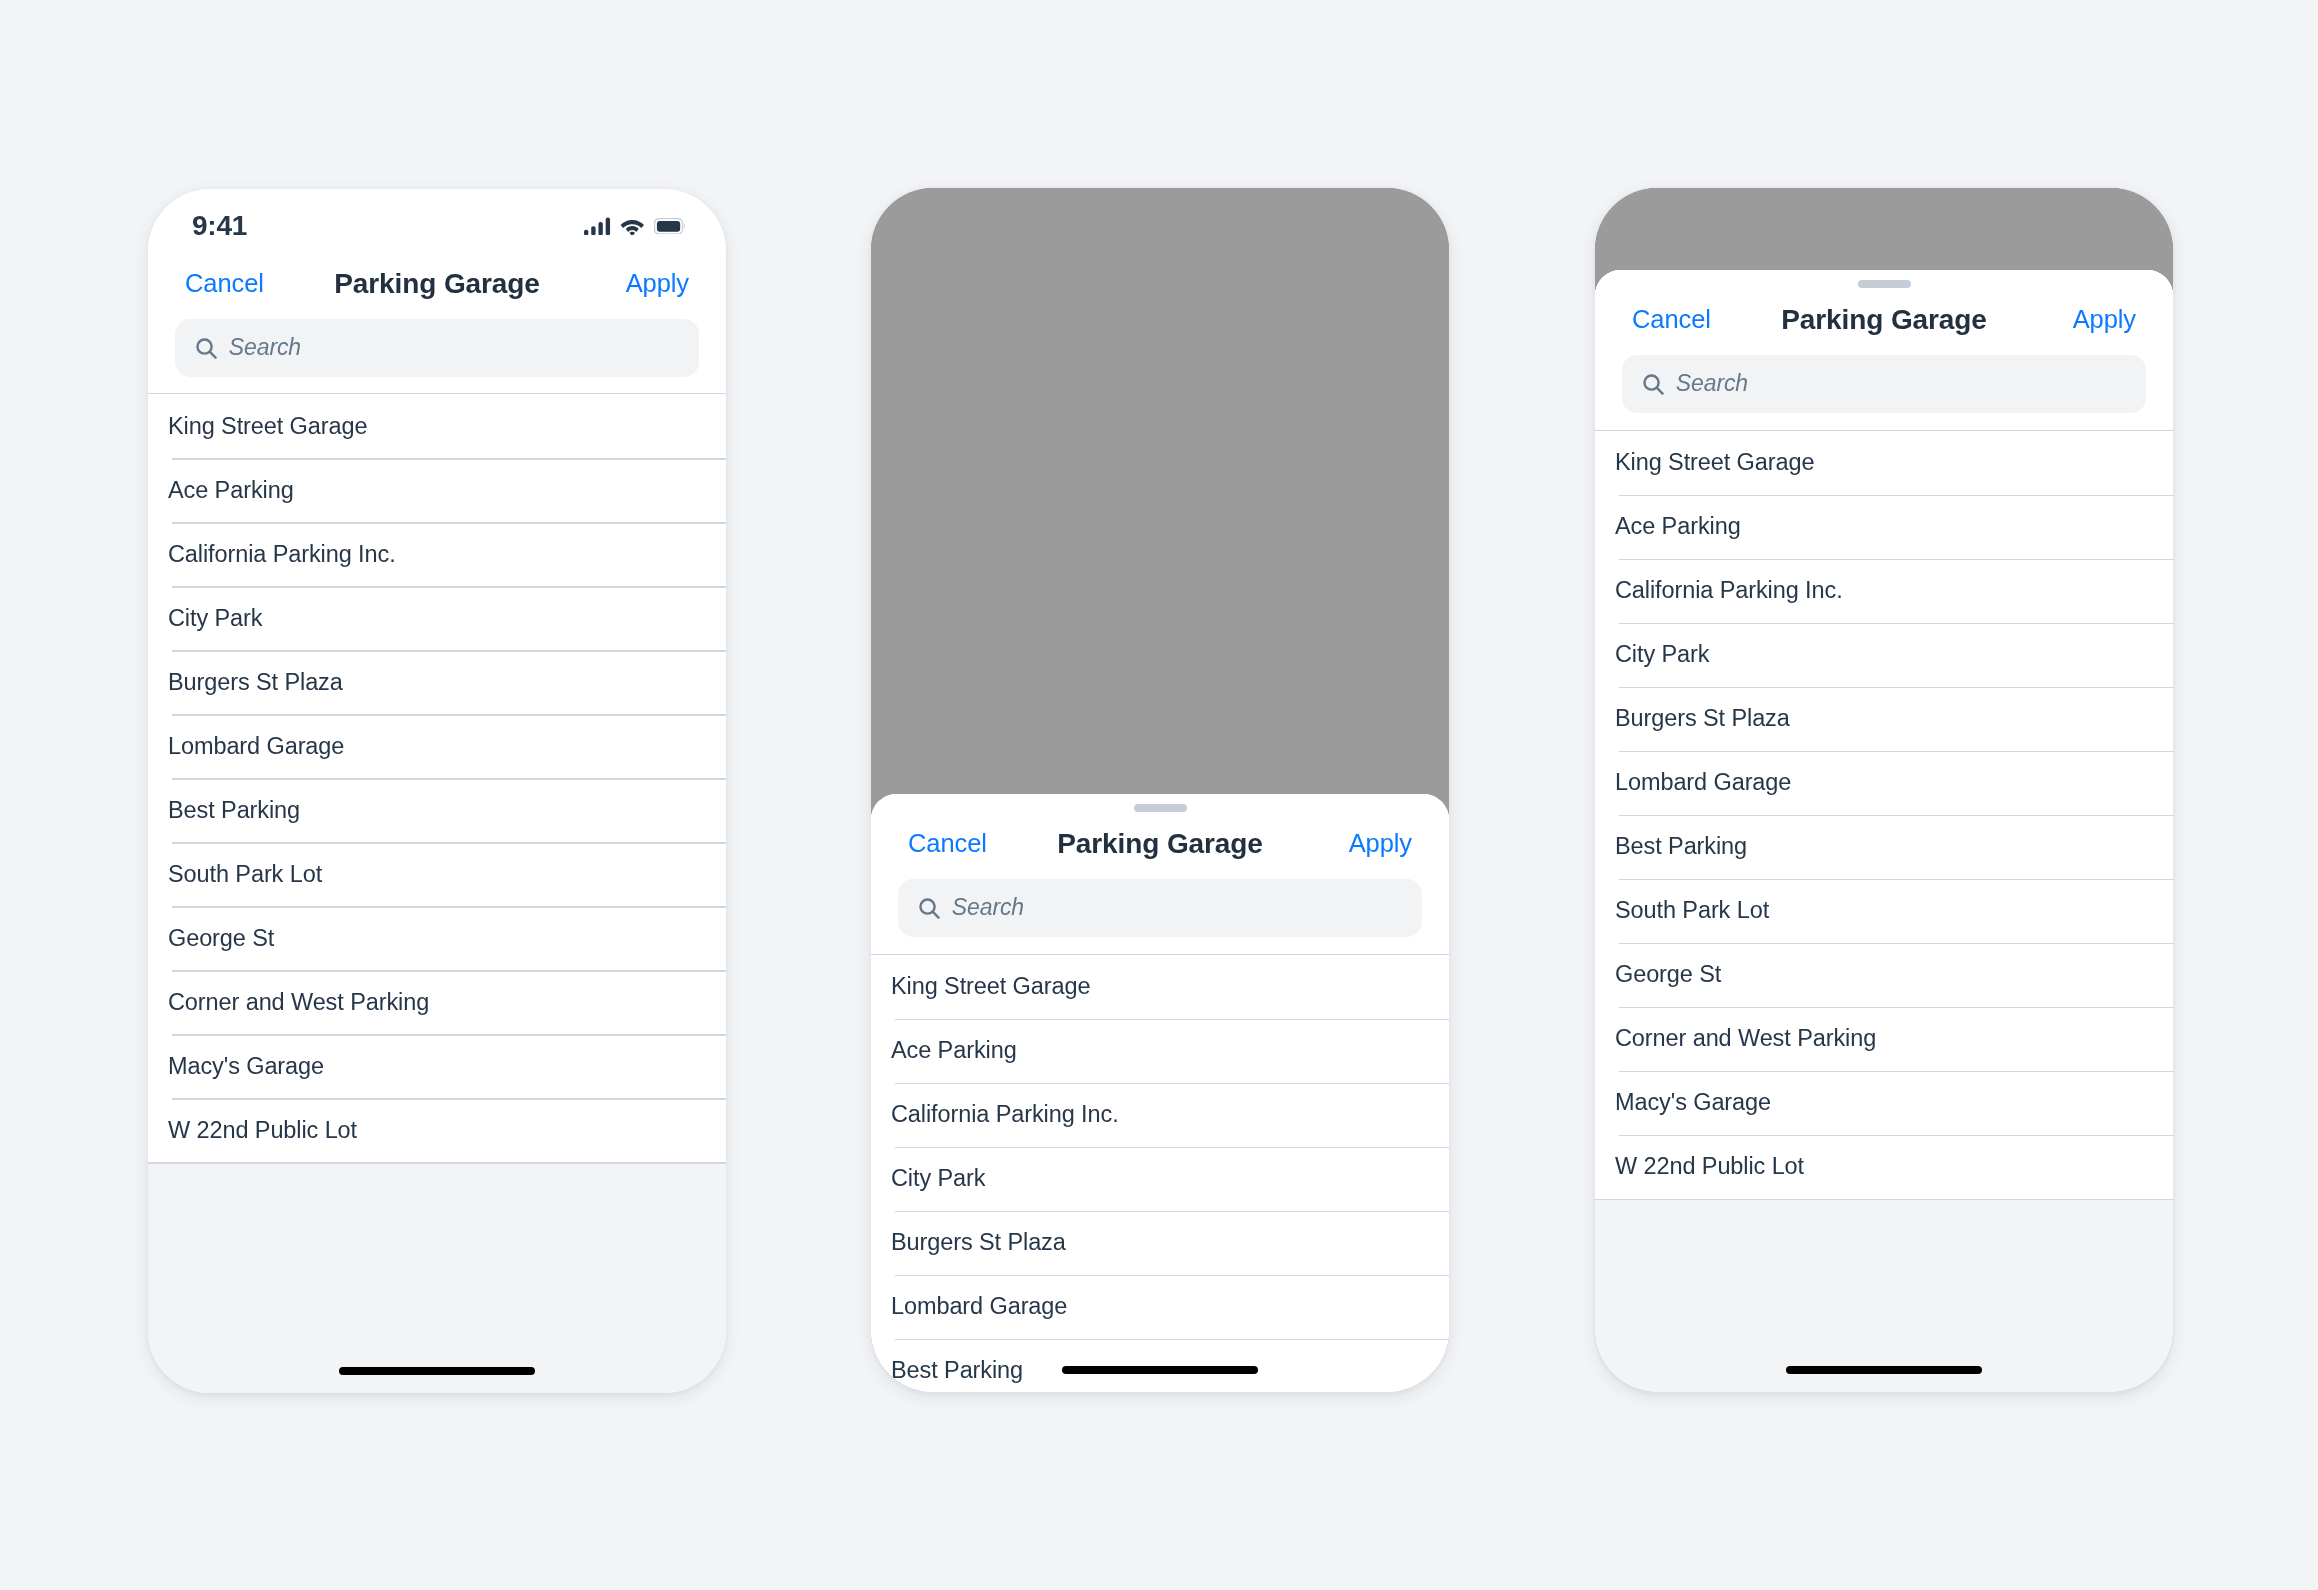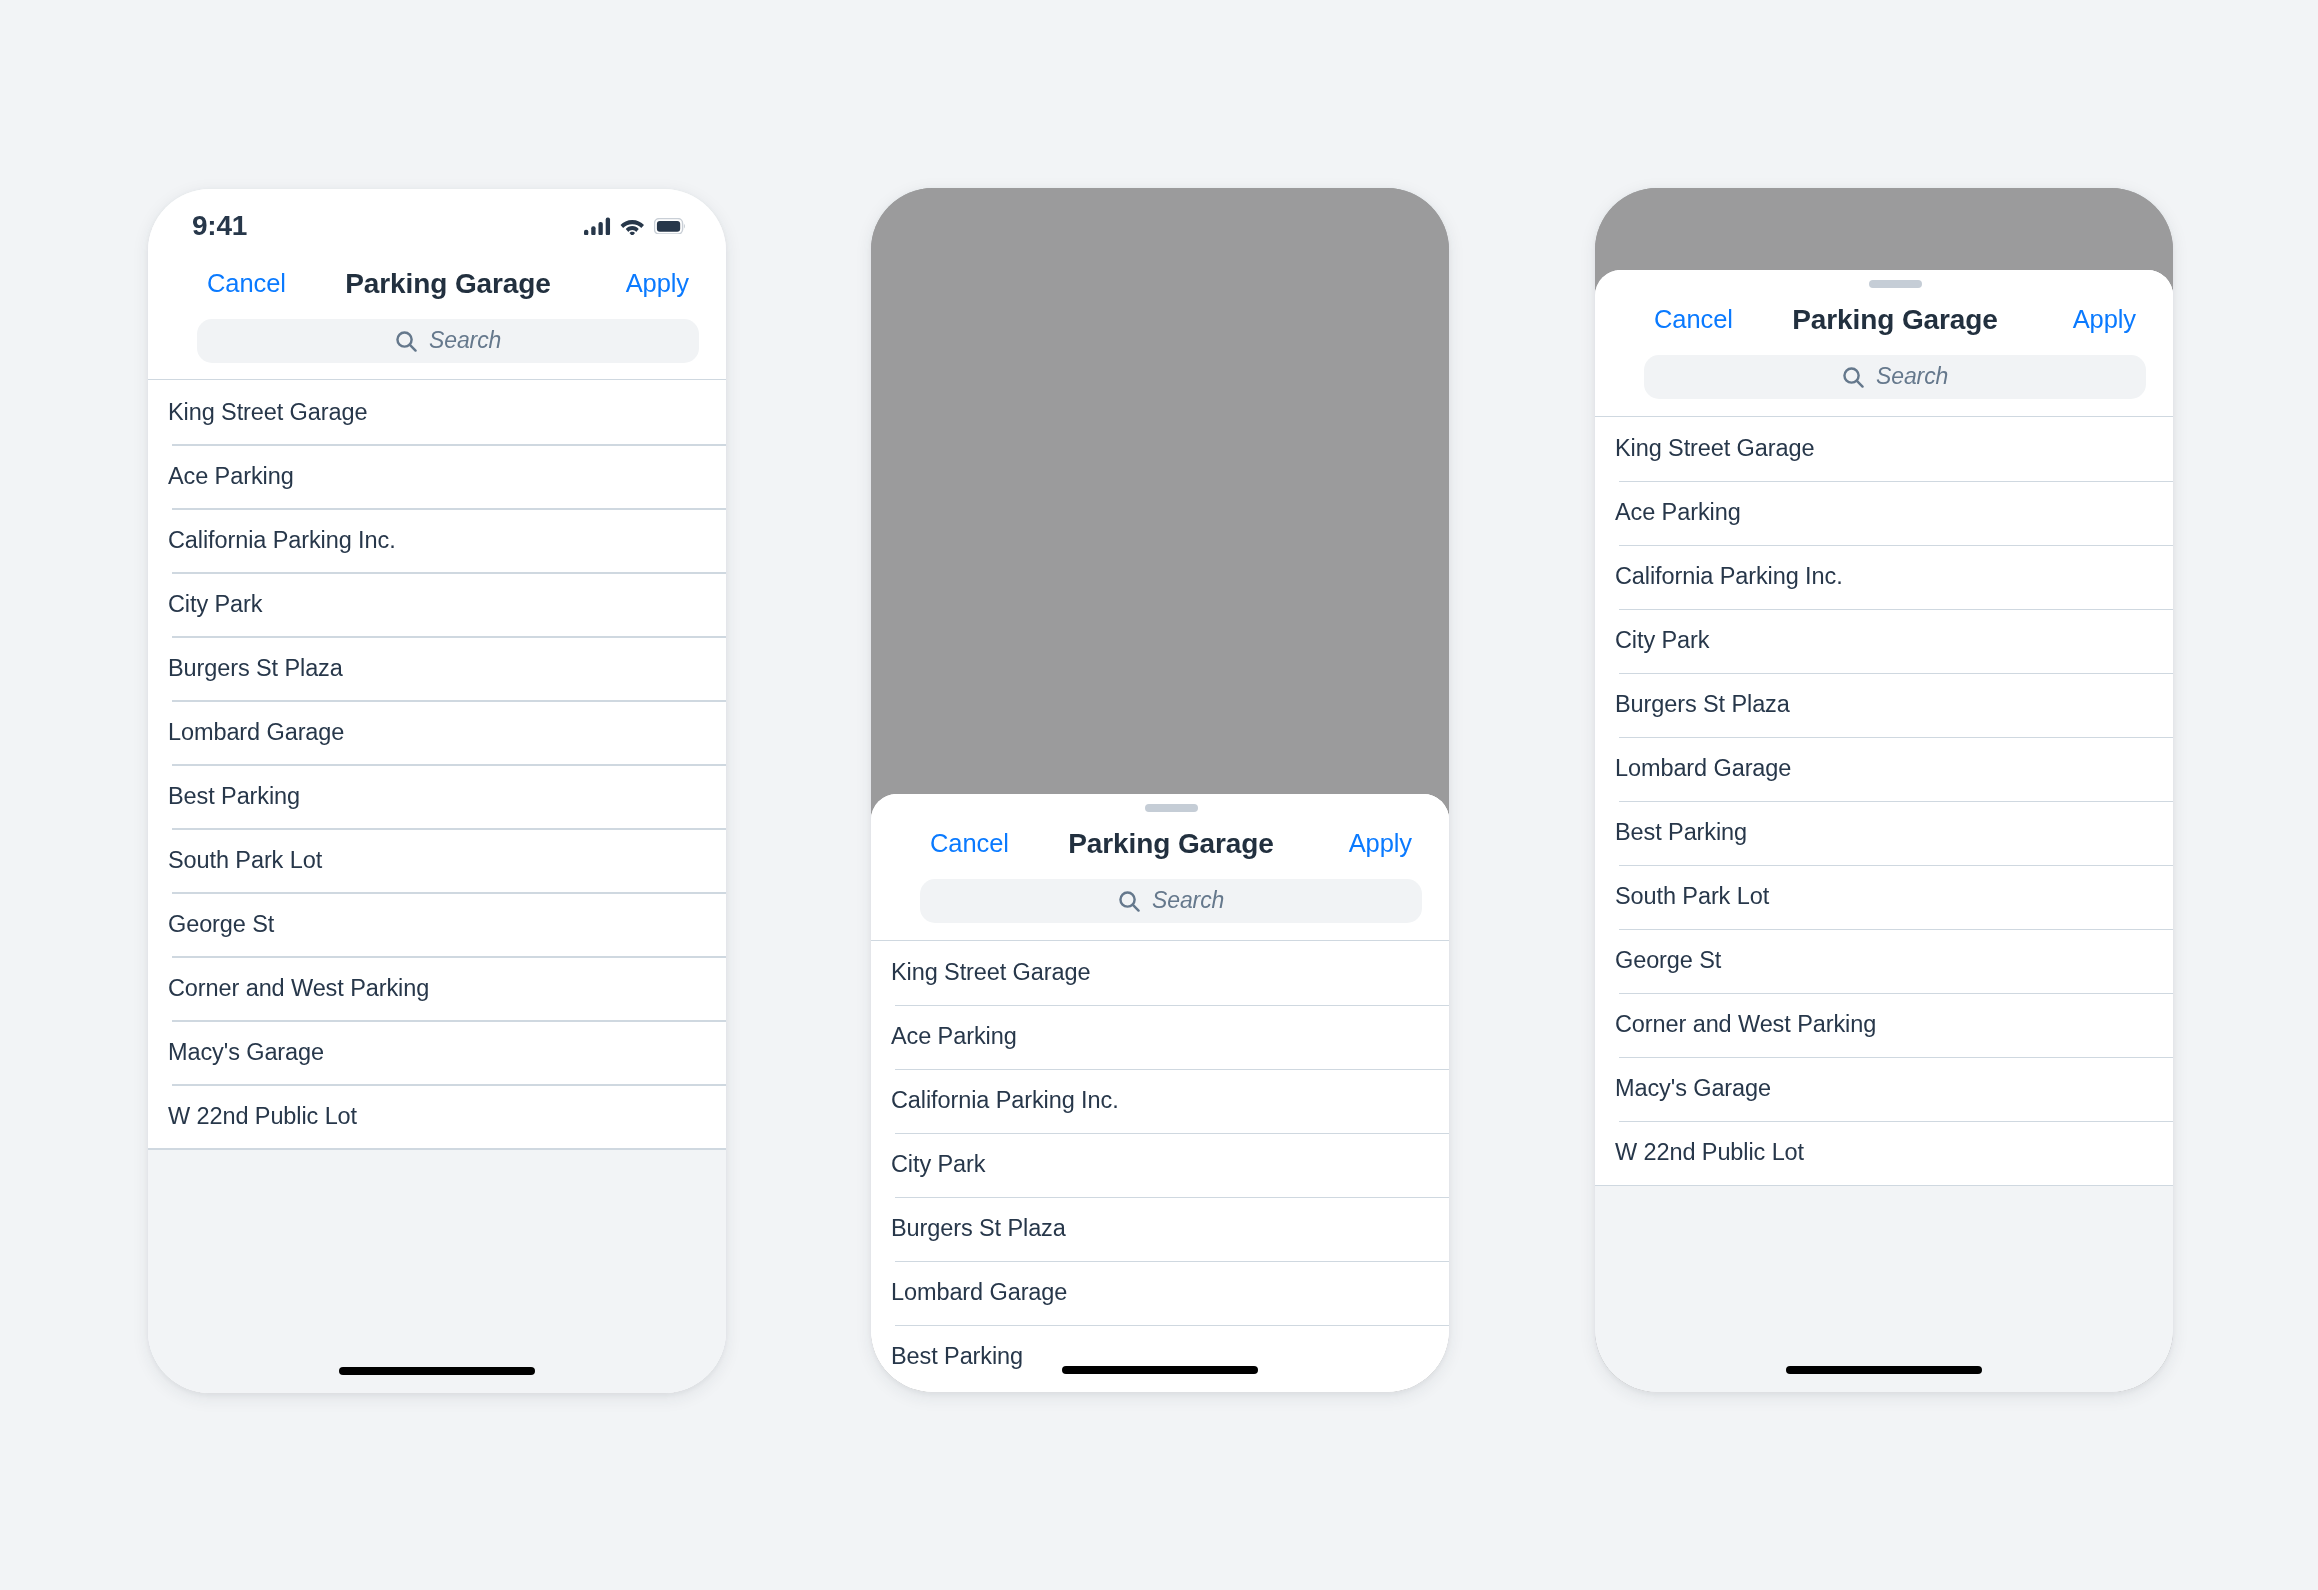--- a/index.html
+++ b/index.html
@@ -76,21 +76,21 @@
     border-radius: 25.5px 25.5px 0 0;
     overflow: hidden;
   }
   #panel-3 {
     top: 82px; bottom: 0;
     border-radius: 25.5px 25.5px 0 0;
     overflow: hidden;
     background: #f2f4f6;
   }
 
-  .panel-white-head { background: #ffffff; padding-left: 22px; }
+  .panel-white-head { background: #ffffff; }
 
   
   .grabber {
     width: 53px;
     height: 7.8px;
     border-radius: 3.9px;
     background: #c5cdd6;
     margin: 0 auto;
   }
   .grabber-wrap { padding-top: 10.3px; padding-bottom: 0; background: #ffffff; }
@@ -124,30 +124,29 @@
     letter-spacing: -0.1px;
     pointer-events: none;
   }
 
   
   .search-wrap {
     padding: 3.9px 27px 16.6px 27px;
     background: #ffffff;
   }
   .search-field {
-    height: 44px;
+    height: 58px;
     background: #f1f3f5;
     border-radius: 15px;
     display: flex;
     align-items: center;
     padding: 0 19.6px;
     box-sizing: border-box;
     gap: 11.7px;
     cursor: text;
-    justify-content: center;
   }
   .search-field svg { display: block; flex: none; }
   .search-placeholder {
     font-size: 23px;
     font-style: italic;
     color: #65788c;
     letter-spacing: -0.1px;
   }
 
   

